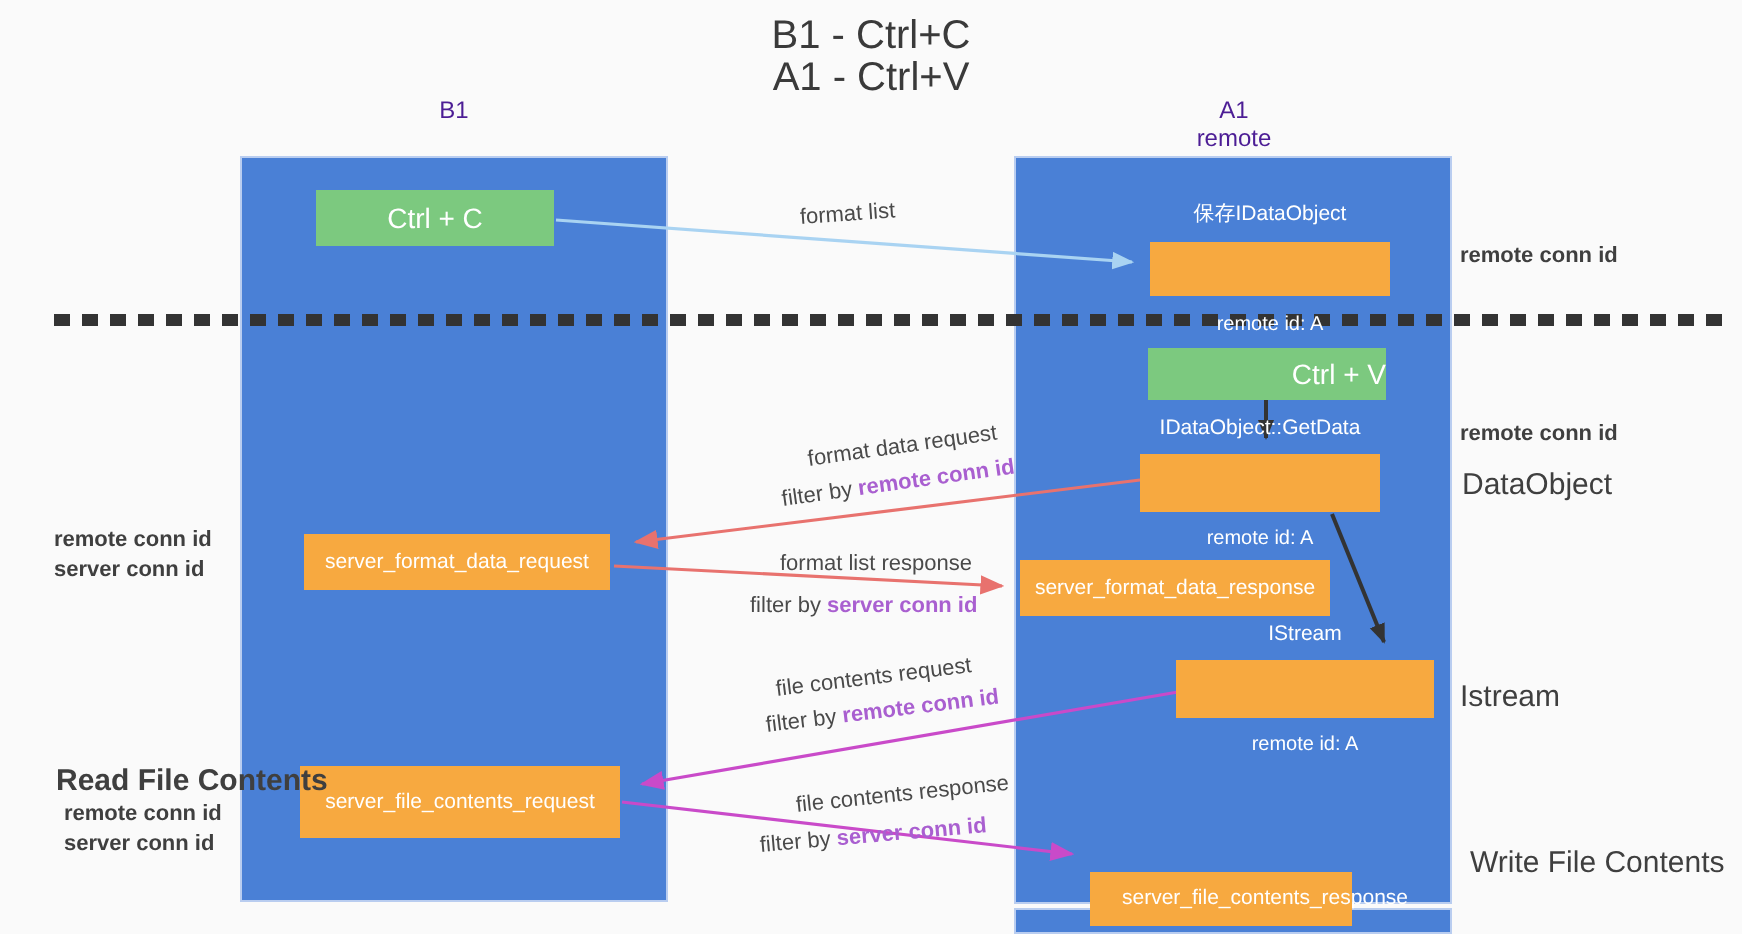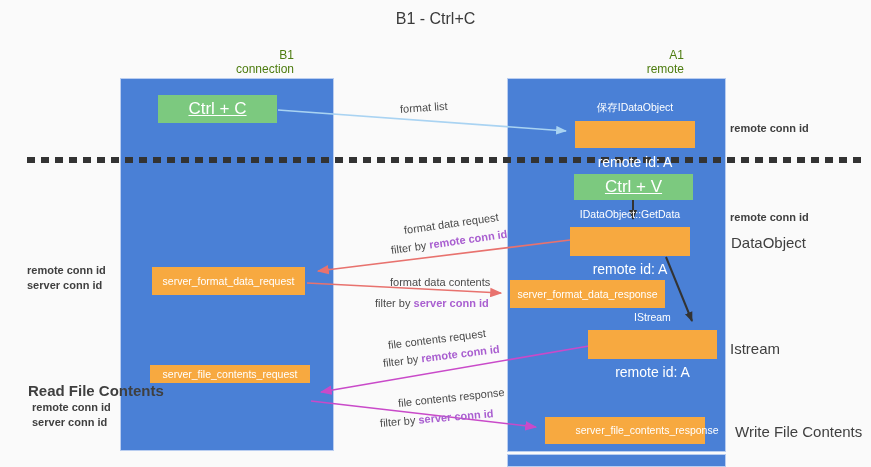--- a/index.html
+++ b/index.html
@@ -5,60 +5,60 @@
   html,body{margin:0;padding:0;background:#fafafa;}
   #stage{
     position:relative;width:871px;height:467px;overflow:hidden;
     background:#fafafa;
     font-family:"Liberation Sans","DejaVu Sans",sans-serif;
     color:#3c3c3c;
   }
   .abs{position:absolute;}
   .title{
     left:0;right:0;top:8px;text-align:center;
-    font-size:16px;line-height:21px;color:#3a3a3a;
+    font-size:20px;line-height:21px;color:#3a3a3a;
   }
   .lane-head{
-    text-align:right;font-size:12px;line-height:14px;color:#4d7c0f;
+    text-align:center;font-size:12px;line-height:14px;color:#4c1d95;
   }
   .lane{
     background:#4a80d6;border:1px solid #b9cdf0;box-sizing:border-box;
   }
   .dashline{
     height:6px;
     background:repeating-linear-gradient(90deg,#333 0 8px,transparent 8px 14px);
   }
   .box{
     box-sizing:border-box;display:flex;flex-direction:column;
     align-items:center;justify-content:center;
     color:#fff;text-align:center;
   }
-  .box.green{background:#7cc97f;font-size:17px;text-decoration:underline;}
+  .box.green{background:#7cc97f;font-size:14px;}
   .box.orange{background:#f7a940;font-size:10.5px;line-height:13px;}
-  .box .l2{font-size:14px;margin-top:42px;}
+  .box .l2{font-size:10px;margin-top:42px;}
   .mono-label{font-size:11px;}
   .flbl{font-size:11px;color:#4a4a4a;white-space:nowrap;transform-origin:left center;}
   .purple{color:#a95fd0;font-weight:bold;}
   .greenlbl{color:#64bb66;font-weight:bold;}
   .sidelbl{font-size:15px;color:#3f3f3f;white-space:nowrap;}
   .sidelbl.small{font-size:11px;}
   svg.arrows{left:0;top:0;pointer-events:none;}
 </style>
 </head>
 <body>
 
 <div id="stage">
 
   <div class="abs title">
     <div>B1 - Ctrl+C</div>
+    <div>A1 - Ctrl+V</div>
   </div>
 
   <div class="abs lane-head" style="left:160px;top:48px;width:134px;">
     <div>B1</div>
-    <div>connection</div>
   </div>
   <div class="abs lane-head" style="left:550px;top:48px;width:134px;">
     <div>A1</div>
     <div>remote</div>
   </div>
 
   <div class="abs lane" style="left:120px;top:78px;width:214px;height:373px;"></div>
   <div class="abs lane" style="left:507px;top:78px;width:219px;height:374px;"></div>
   <div class="abs lane" style="left:507px;top:454px;width:219px;height:13px;"></div>
 
@@ -90,21 +90,21 @@
 
   <div class="abs box green" style="left:158px;top:95px;width:119px;height:28px;">
     <div>Ctrl + C</div>
   </div>
 
   <div class="abs box orange" style="left:575px;top:121px;width:120px;height:27px;">
     <div>保存IDataObject</div>
     <div class="l2">remote id: A</div>
   </div>
 
-  <div class="abs box green" style="left:574px;top:174px;width:119px;height:26px;">
+  <div class="abs box green" style="left:574px;top:174px;width:119px;height:26px;align-items:flex-end;">
     <div>Ctrl + V</div>
   </div>
 
   <div class="abs box orange" style="left:570px;top:227px;width:120px;height:29px;">
     <div>IDataObject::GetData</div>
     <div class="l2">remote id: A</div>
   </div>
 
   <div class="abs box orange mono-label" style="left:152px;top:267px;width:153px;height:28px;">
     <div>server_format_data_request</div>
@@ -112,36 +112,36 @@
 
   <div class="abs box orange mono-label" style="left:510px;top:280px;width:155px;height:28px;">
     <div>server_format_data_response</div>
   </div>
 
   <div class="abs box orange" style="left:588px;top:330px;width:129px;height:29px;">
     <div>IStream</div>
     <div class="l2">remote id: A</div>
   </div>
 
-  <div class="abs box orange mono-label" style="left:150px;top:365px;width:160px;height:18px;">
+  <div class="abs box orange mono-label" style="left:150px;top:383px;width:160px;height:36px;">
     <div>server_file_contents_request</div>
   </div>
 
-  <div class="abs box orange mono-label" style="left:545px;top:417px;width:160px;height:27px;padding-left:44px;">
+  <div class="abs box orange mono-label" style="left:545px;top:436px;width:131px;height:27px;padding-left:44px;">
     <div>server_file_contents_response</div>
   </div>
 
   <div class="abs flbl" style="left:400px;top:103px;transform:rotate(-4deg);">format list</div>
 
   <div class="abs flbl" style="left:404px;top:224px;transform:rotate(-8deg);">format data request</div>
   <div class="abs flbl" style="left:391px;top:244px;transform:rotate(-8deg);">
     <span>filter by </span><span class="purple">remote conn id</span>
   </div>
 
-  <div class="abs flbl" style="left:390px;top:276px;">format data contents</div>
+  <div class="abs flbl" style="left:390px;top:276px;">format list response</div>
   <div class="abs flbl" style="left:375px;top:297px;">
     <span>filter by </span><span class="purple">server conn id</span>
   </div>
 
   <div class="abs flbl" style="left:388px;top:339px;transform:rotate(-7deg);">file contents request</div>
   <div class="abs flbl" style="left:383px;top:357px;transform:rotate(-7deg);">
     <span>filter by </span><span class="purple">remote conn id</span>
   </div>
 
   <div class="abs flbl" style="left:398px;top:397px;transform:rotate(-6deg);">file contents response</div>

